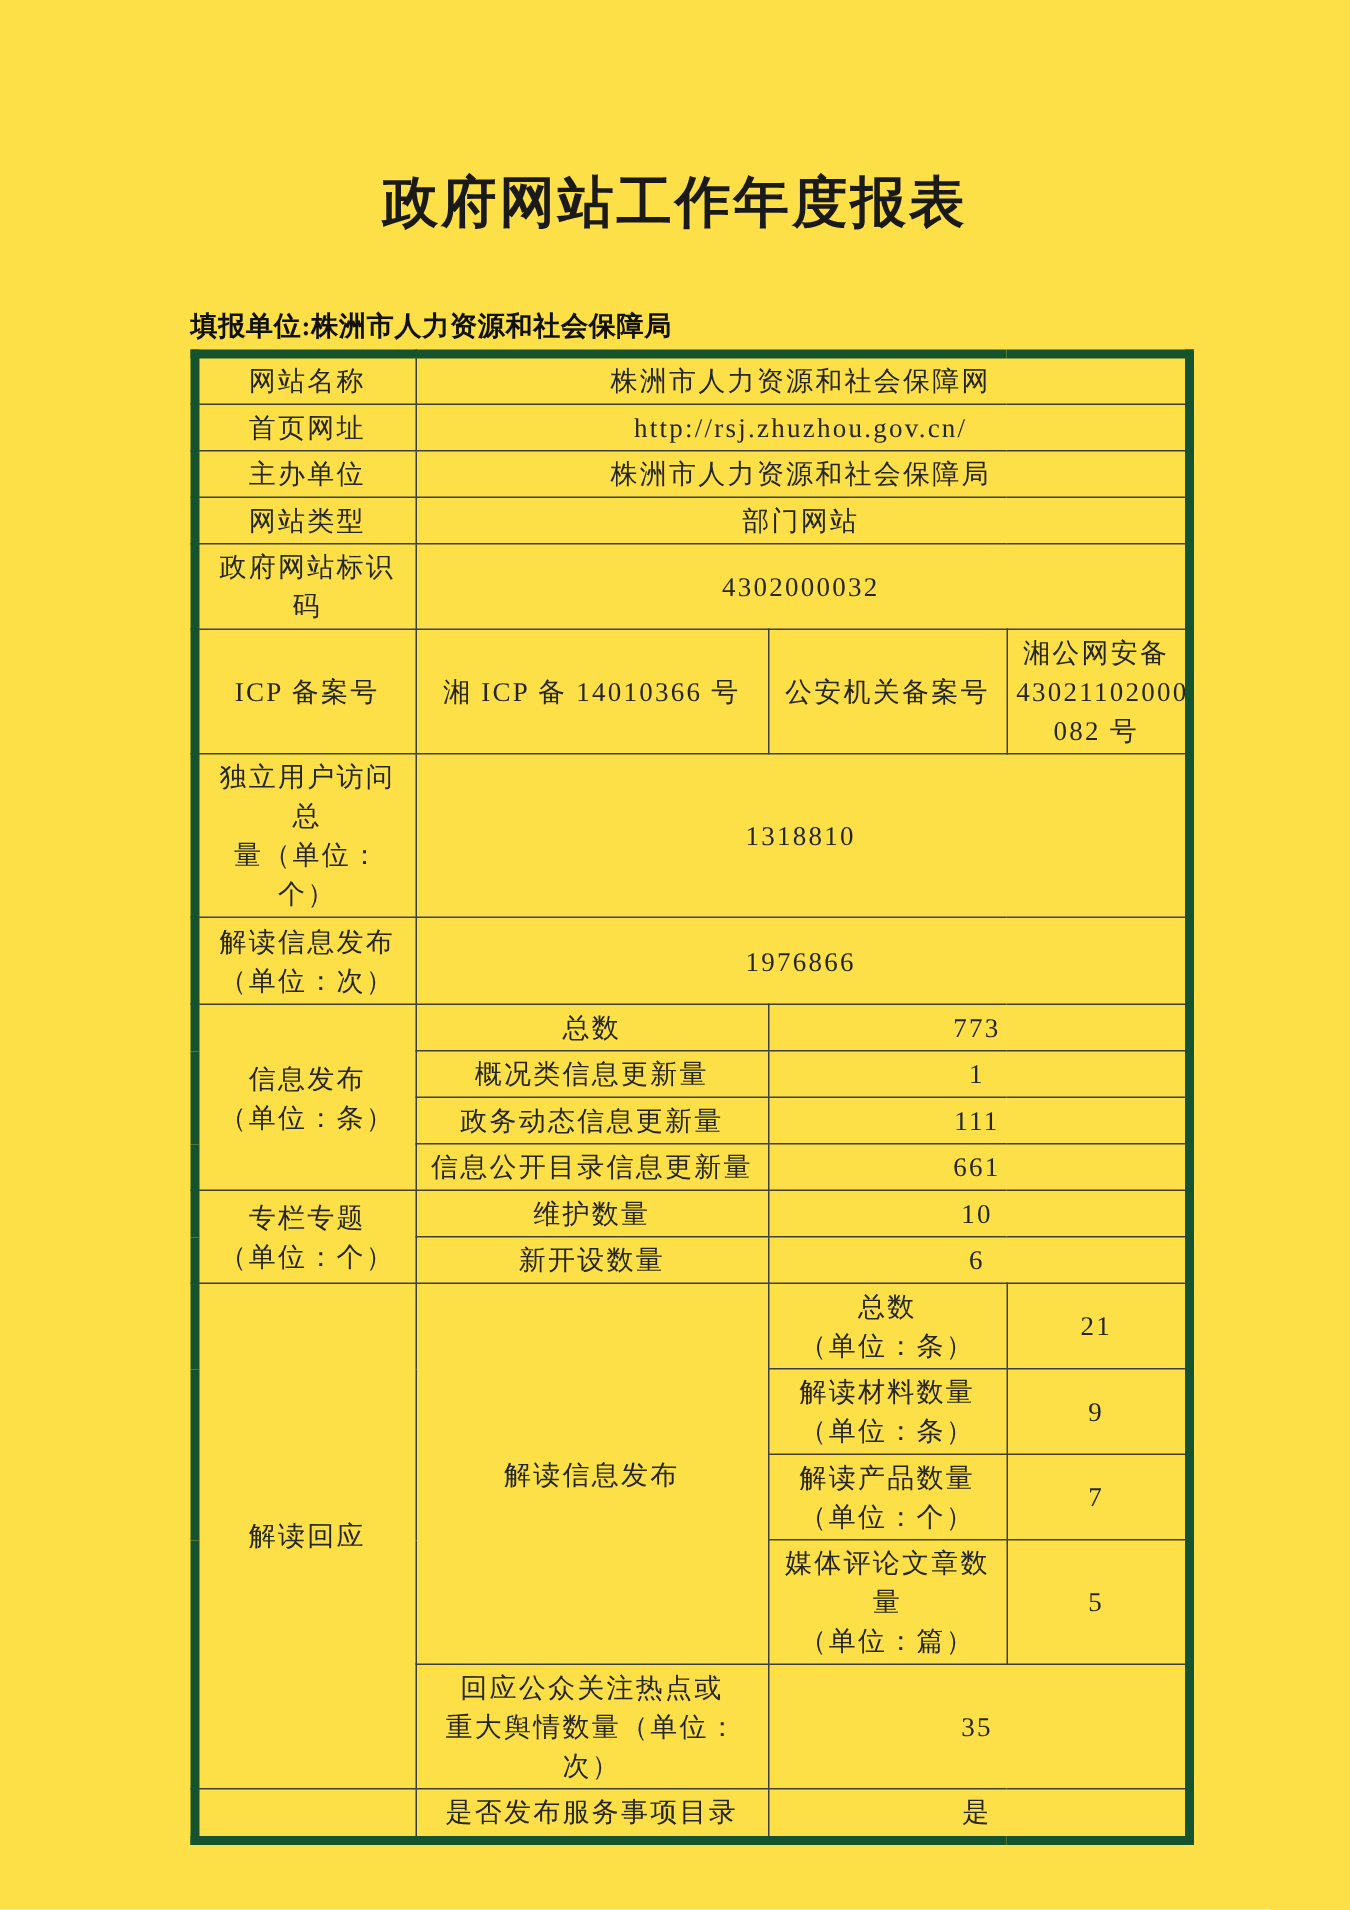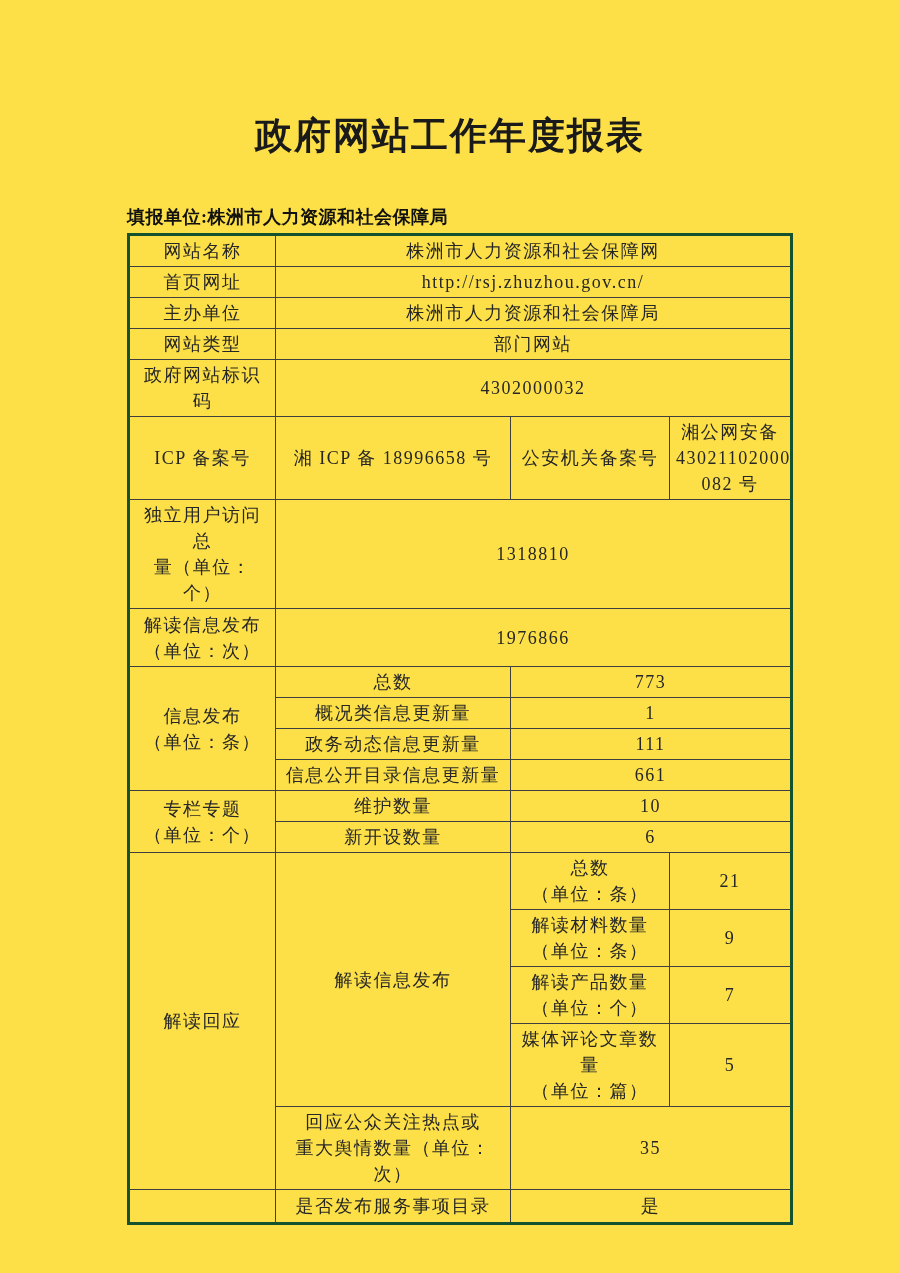--- a/index.html
+++ b/index.html
@@ -40,21 +40,21 @@
     line-height: 22px;
     font-weight: bold;
     letter-spacing: 0.5px;
     color: #111;
   }
   table.report-table {
     margin: 5px 0 0 127px;
     width: 663px;
     table-layout: fixed;
     border-collapse: collapse;
-    border: 3px solid #14532d;
+    border: 6px solid #14532d;
   }
   table.report-table td {
     border: 1px solid #3f3f3f;
     text-align: center;
     vertical-align: middle;
     font-size: 18px;
     line-height: 26px;
     letter-spacing: 1.5px;
     padding: 2px 6px;
     white-space: pre-line;
@@ -92,21 +92,21 @@
       <tr style="height:31px">
         <td>网站类型</td>
         <td colspan="3">部门网站</td>
       </tr>
       <tr style="height:32px">
         <td>政府网站标识码</td>
         <td colspan="3">4302000032</td>
       </tr>
       <tr style="height:78px">
         <td>ICP 备案号</td>
-        <td>湘 ICP 备 18996658 号</td>
+        <td>湘 ICP 备 14010366 号</td>
         <td>公安机关备案号</td>
         <td>湘公网安备
 43021102000
 082 号</td>
       </tr>
       <tr style="height:58px">
         <td>独立用户访问总
 量（单位：个）</td>
         <td colspan="3">1318810</td>
       </tr>

